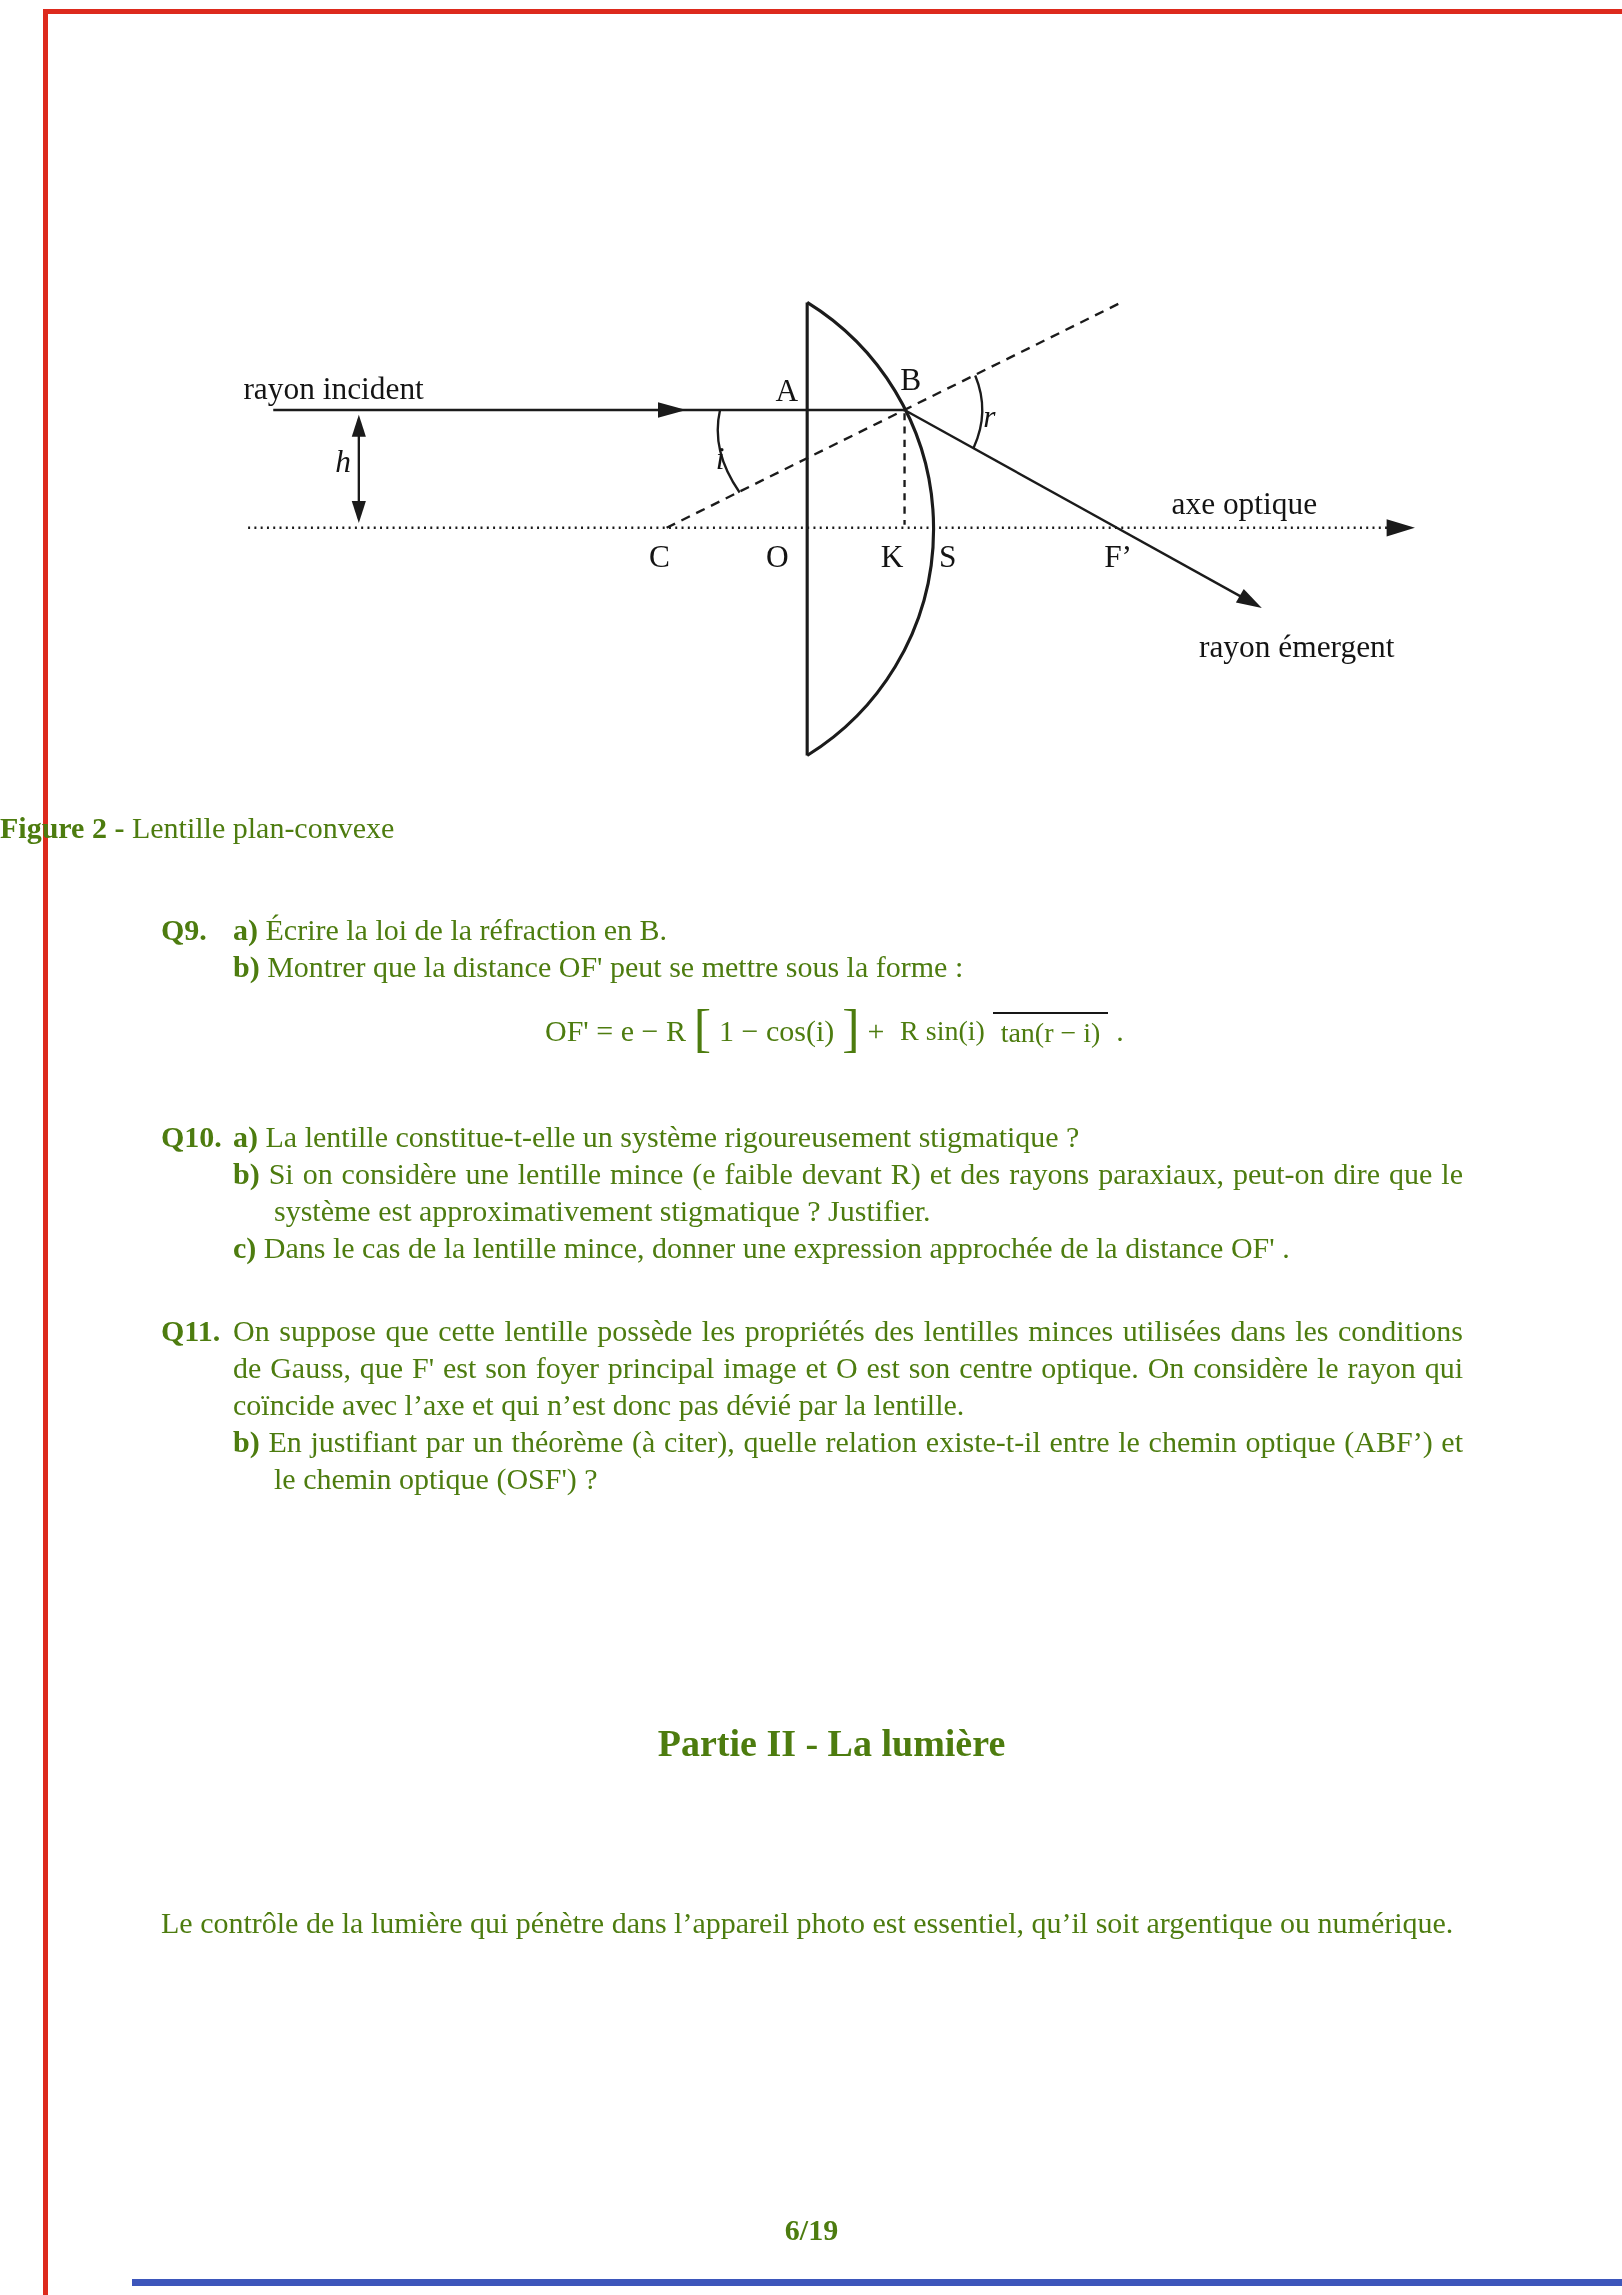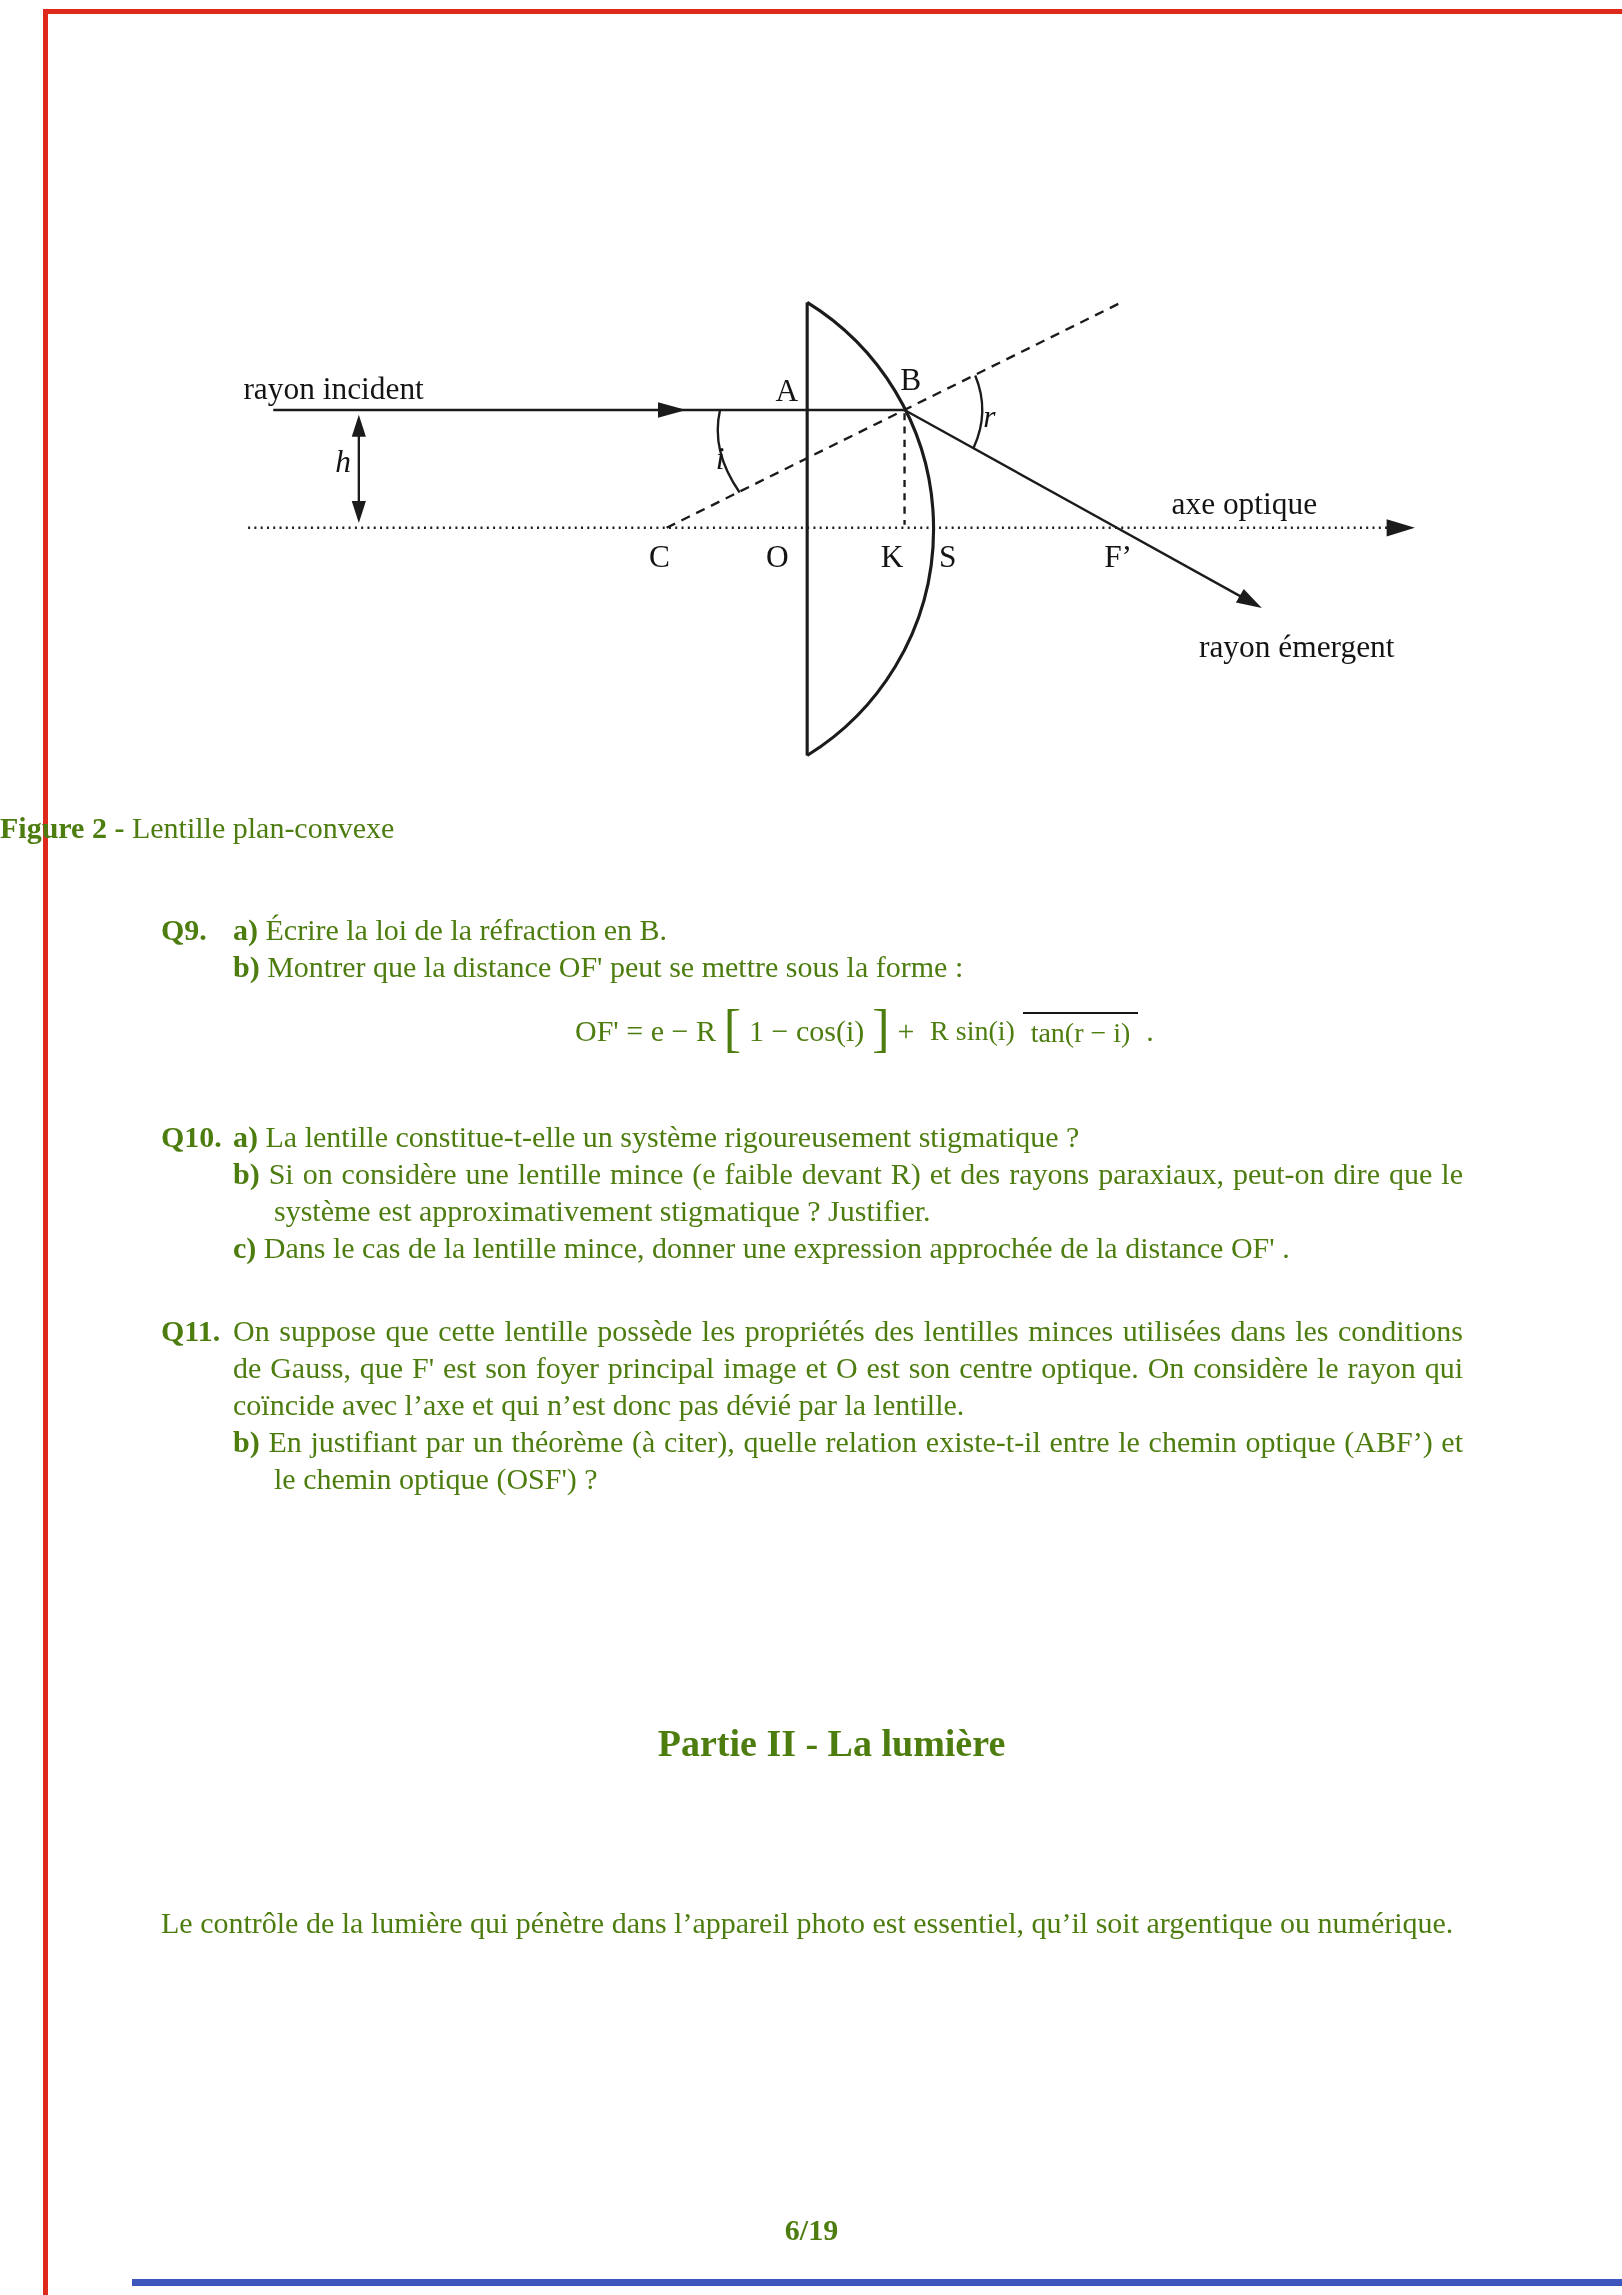--- a/index.html
+++ b/index.html
@@ -23,21 +23,21 @@
 
   .caption { left:0; width:1623px; line-height:37px; }
   .b { font-weight:700; }
 
   .qblock { left:161px; width:1302px; line-height:37px; text-align:justify; }
   .qnum   { position:absolute; left:0; top:0; font-weight:700; }
   .qbody  { margin-left:72px; }
   .sub    { padding-left:41px; text-indent:-41px; }
   .subl   { font-weight:700; }
 
-  .formula { left:575px; height:79px; display:flex; align-items:center; gap:7.9px; }
+  .formula { left:545px; height:79px; display:flex; align-items:center; gap:7.9px; }
   .brk  { font-size:52px; font-weight:400; line-height:1; transform:translateY(-2.4px); }
   .frac { display:inline-flex; flex-direction:row; align-items:center; font-size:28px; line-height:1.2; }
   .frac .den { border-top:2.4px solid #161616; padding:1.6px 7.9px 0 7.9px; }
   .frac .num { padding:0 7.9px; }
 
   .h-center { left:0; width:1623px; text-align:center; font-weight:700; }
   .title2   { font-size:38px; line-height:44px;padding-left:40px; }
   .para     { left:161px; width:1302px; line-height:38px; text-align:justify; }
   .heading  { left:161px; width:1302px; line-height:37px; font-weight:700; }
   .footer   { left:0; width:1623px; text-align:center; font-weight:700; line-height:37px; }

